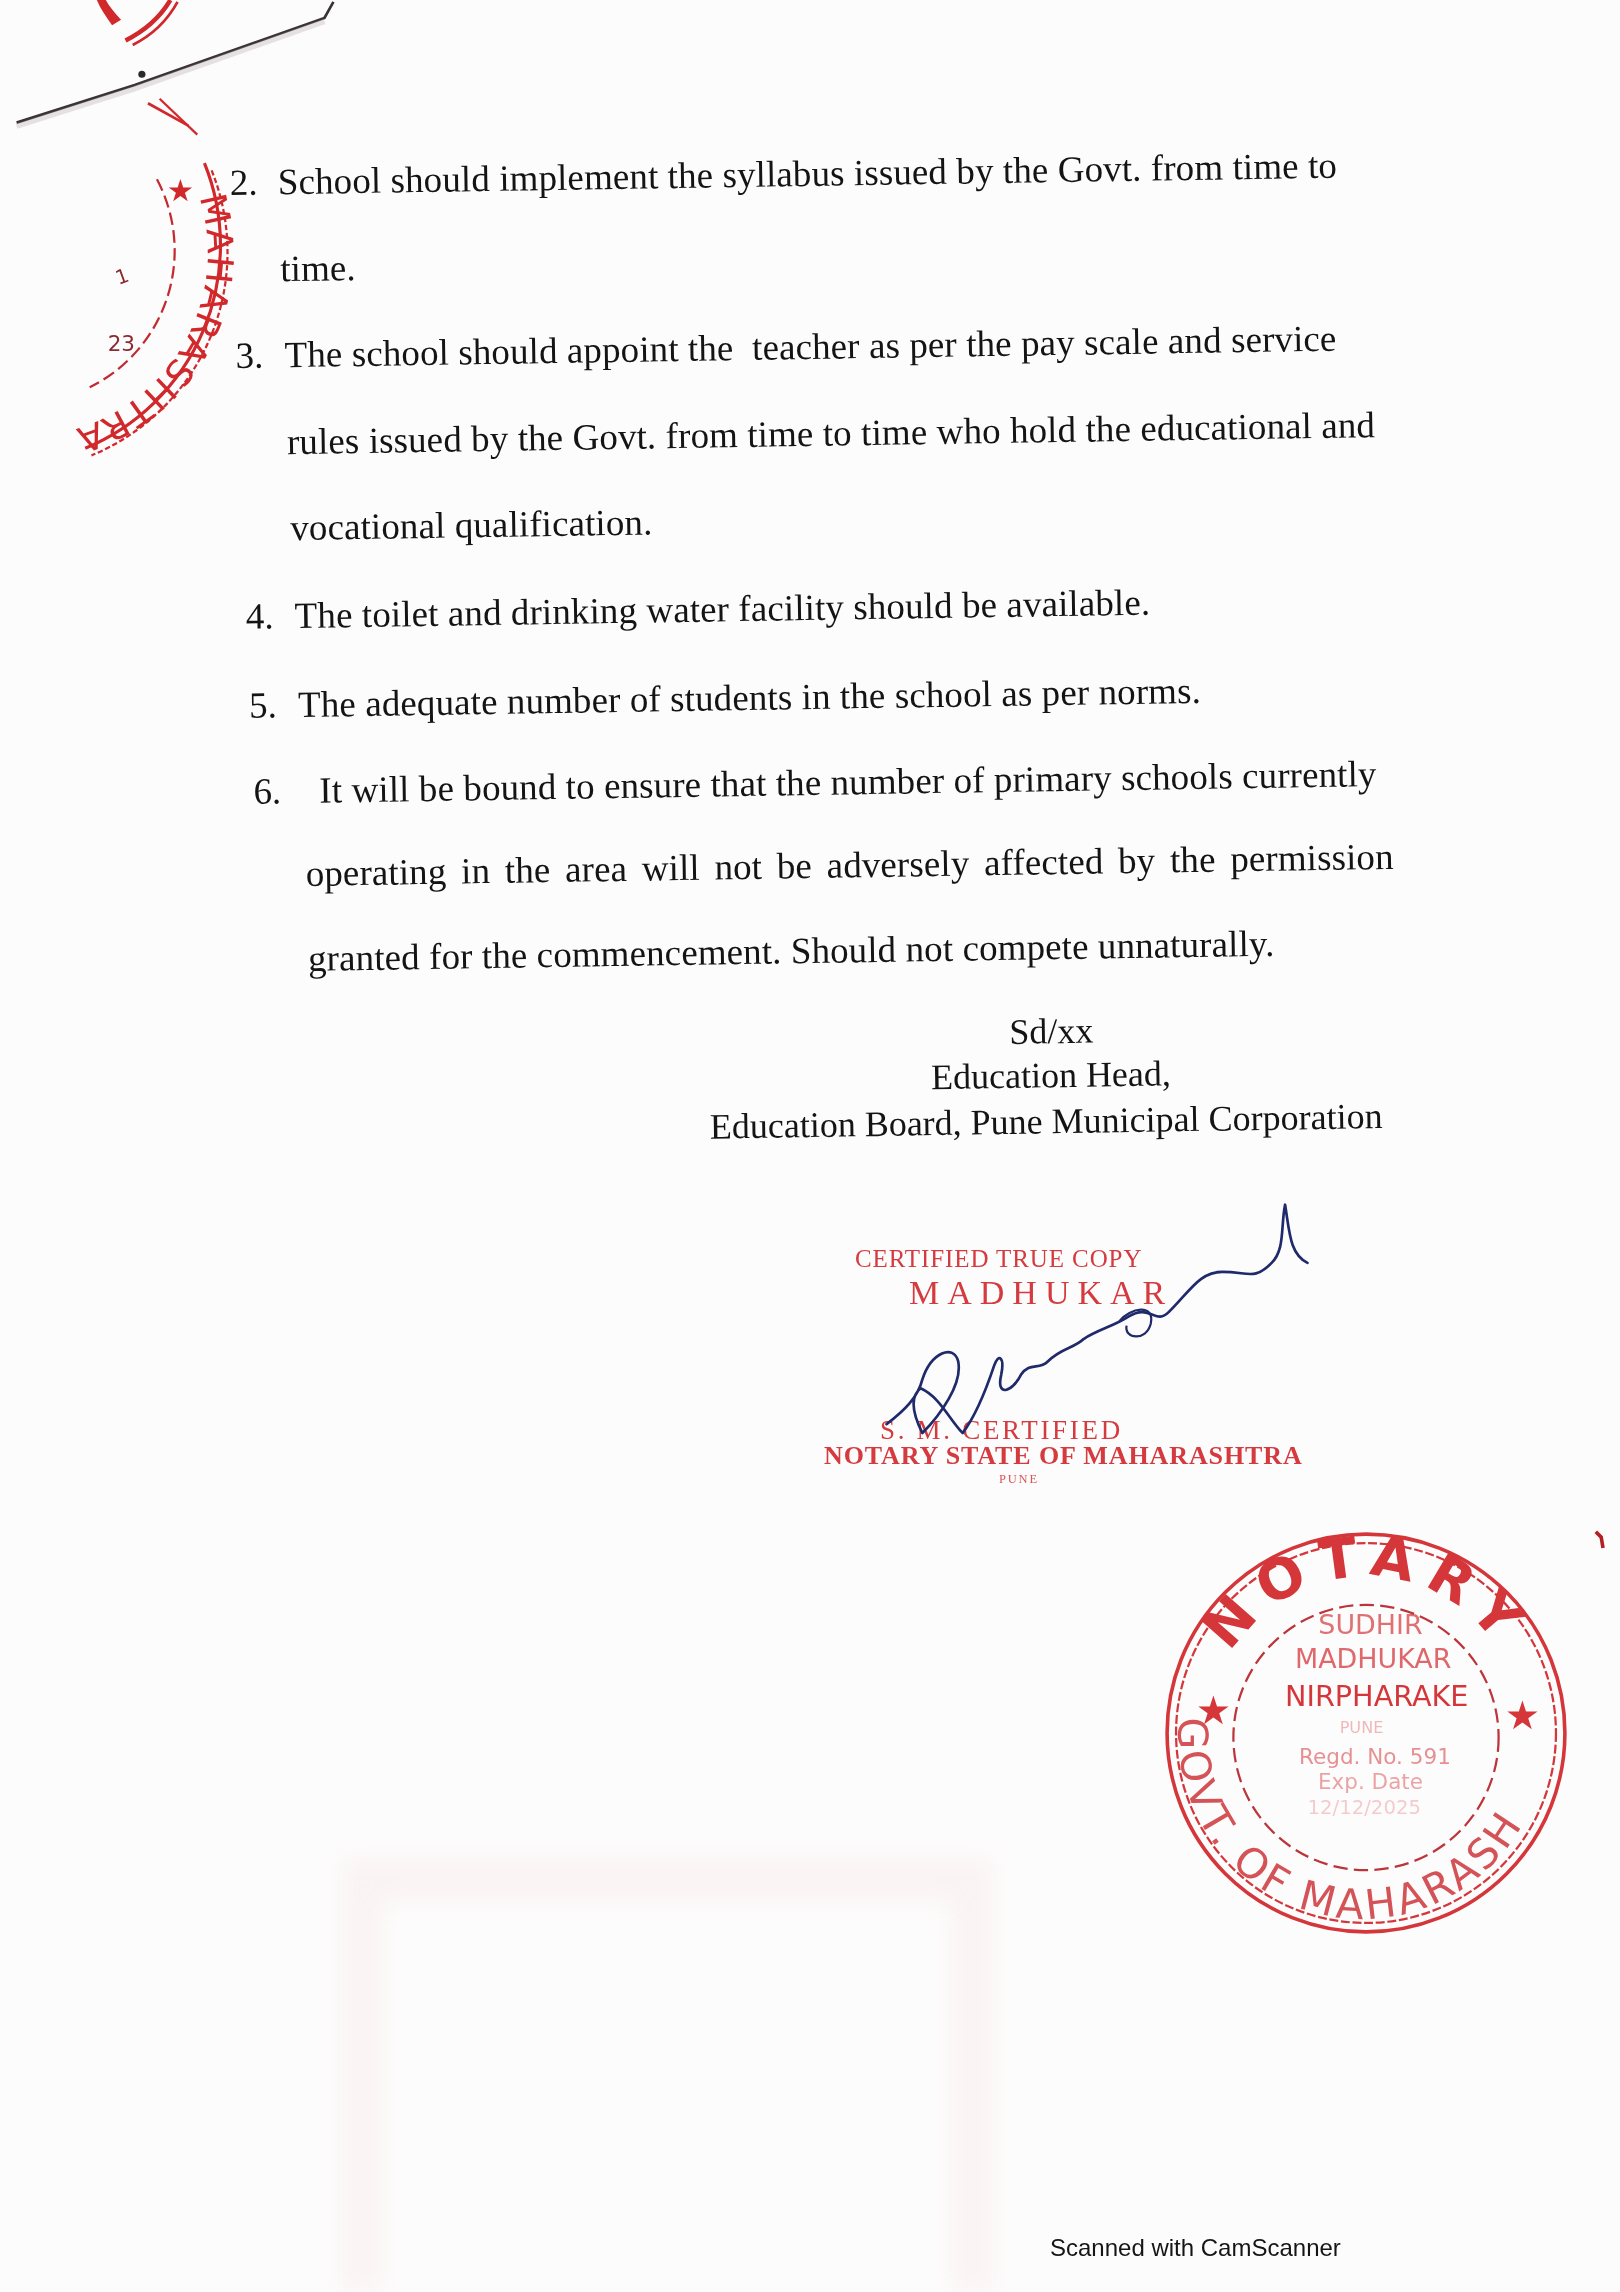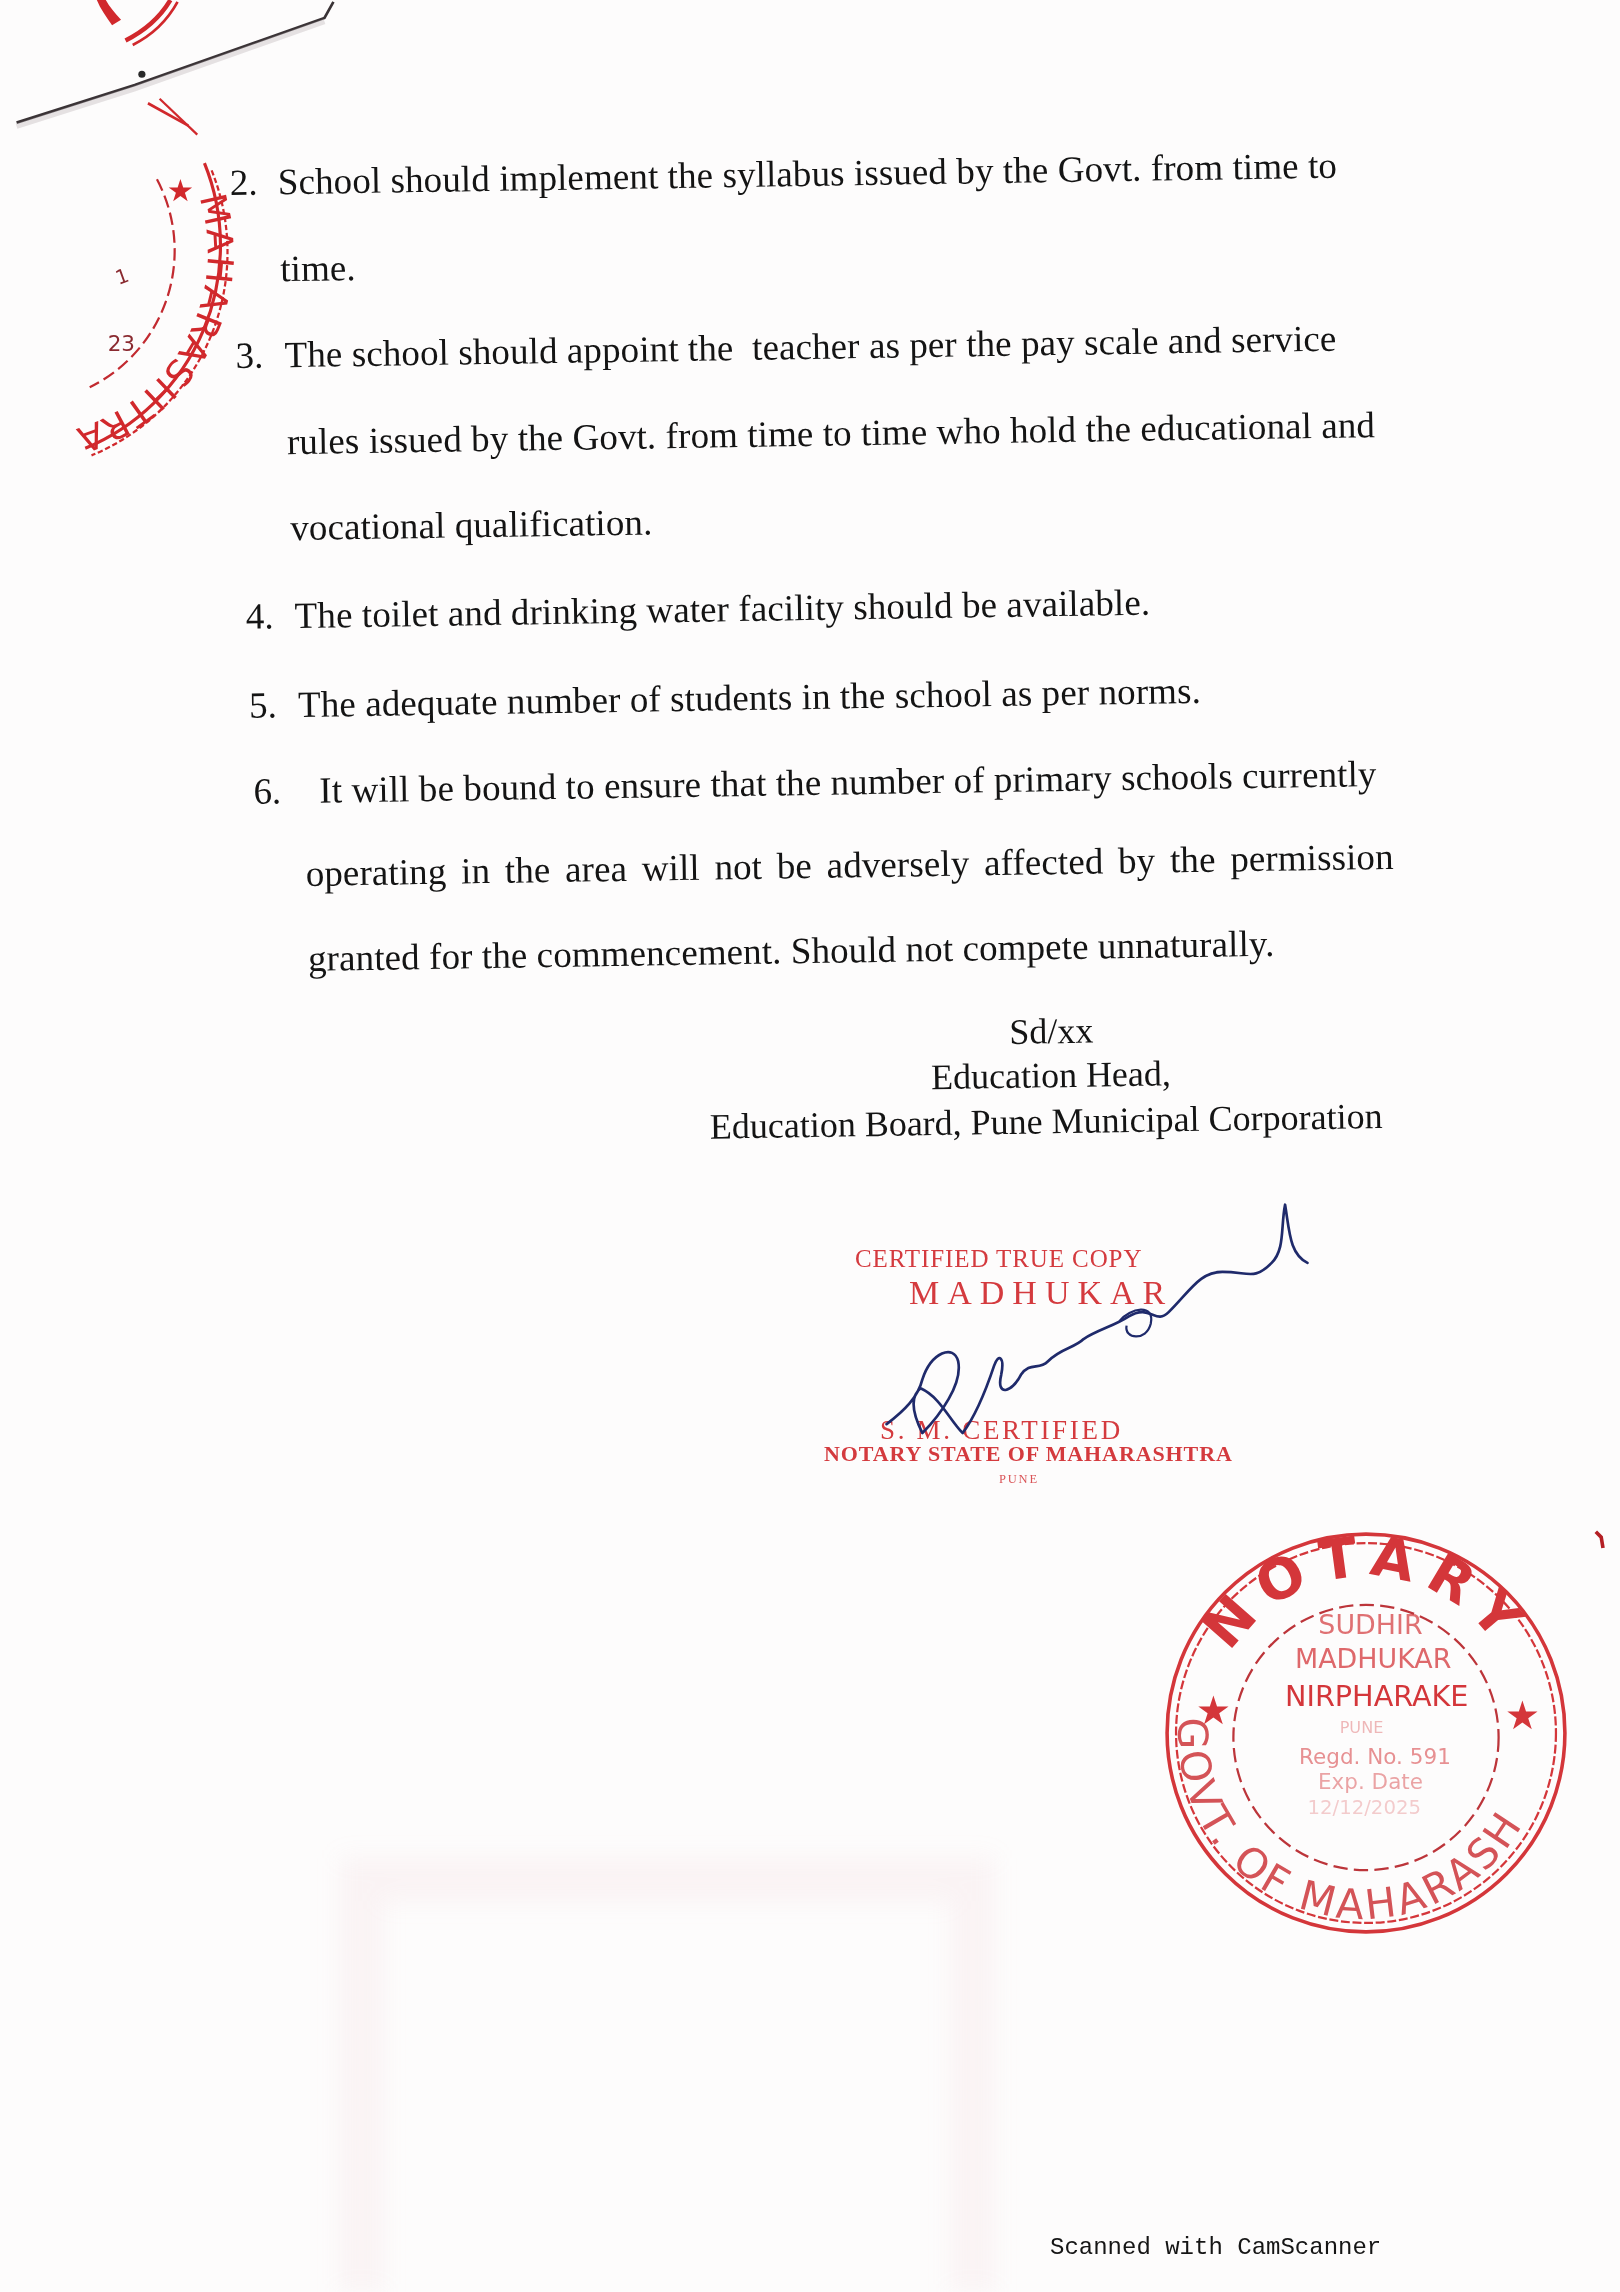--- a/index.html
+++ b/index.html
@@ -38,21 +38,21 @@
   .stamp-text {
     position: absolute; white-space: pre; color: #d12a2e;
     font-family: Liberation Serif, serif;
     line-height: 1; opacity: 0.92;
   }
 
   svg { position: absolute; overflow: visible; }
 
   .camscanner {
     position: absolute; left: 1050px; top: 2236px;
-    font-family: Liberation Mono, monospace;
+    font-family: Liberation Sans, sans-serif;
     font-size: 24px; color: #151515; white-space: pre; line-height: 1;
   }
 </style>
 </head>
 <body>
 
 <div class="page">
 
   <div class="showthrough"></div>
 
@@ -121,21 +121,21 @@
       <span class="sig" style="left:996px;top:1026px">Sd/xx</span>
       <span class="sig" style="left:917px;top:1070px">Education Head,</span>
       <span class="sig" style="left:695px;top:1116px">Education Board, Pune Municipal Corporation</span>
     </div>
   </div>
 
   <div>
     <span class="stamp-text" style="left:855px;top:1246px;font-size:25px;letter-spacing:0.9px">CERTIFIED TRUE COPY</span>
     <span class="stamp-text" style="left:909px;top:1276px;font-size:34px;letter-spacing:8px">MADHUKAR</span>
     <span class="stamp-text" style="left:880px;top:1417px;font-size:27px;letter-spacing:2.7px">S. M. CERTIFIED</span>
-    <span class="stamp-text" style="left:824px;top:1443px;font-size:22px;letter-spacing:0.9px;font-weight:bold">NOTARY STATE OF MAHARASHTRA</span>
+    <span class="stamp-text" style="left:824px;top:1443px;font-size:26px;letter-spacing:0.9px;font-weight:bold">NOTARY STATE OF MAHARASHTRA</span>
     <span class="stamp-text" style="left:999px;top:1473px;font-size:12.5px;letter-spacing:1.8px;opacity:0.8">PUNE</span>
   </div>
 
   <svg width="1620" height="2293" style="left:0;top:0" viewBox="0 0 1809 2560">
     <path d="M990 1590 C1010 1575 1025 1560 1030 1540 C1040 1510 1065 1500 1070 1520 C1075 1545 1050 1580 1030 1600 C1020 1580 1015 1560 1028 1550 C1050 1560 1060 1585 1075 1600 C1090 1580 1100 1555 1110 1525 C1115 1510 1122 1515 1118 1535 C1112 1560 1130 1555 1140 1535 C1150 1520 1160 1530 1170 1520 C1185 1505 1200 1505 1210 1495 C1225 1485 1245 1480 1260 1470 C1285 1455 1290 1480 1305 1465 C1330 1440 1340 1420 1365 1420 C1395 1420 1400 1430 1420 1410 C1435 1395 1430 1370 1435 1345 C1440 1375 1440 1400 1460 1410" stroke="#1f2a6b" stroke-width="3" fill="none" stroke-linecap="round" stroke-linejoin="round"></path>
     <path d="M1250 1475 C1262 1460 1290 1455 1285 1478 C1280 1498 1255 1495 1258 1480" stroke="#1f2a6b" stroke-width="2.5" fill="none"></path>
   </svg>
 
   <svg width="448" height="448" style="left:1142px;top:1509px" viewBox="0 0 500 500">
     <defs>

